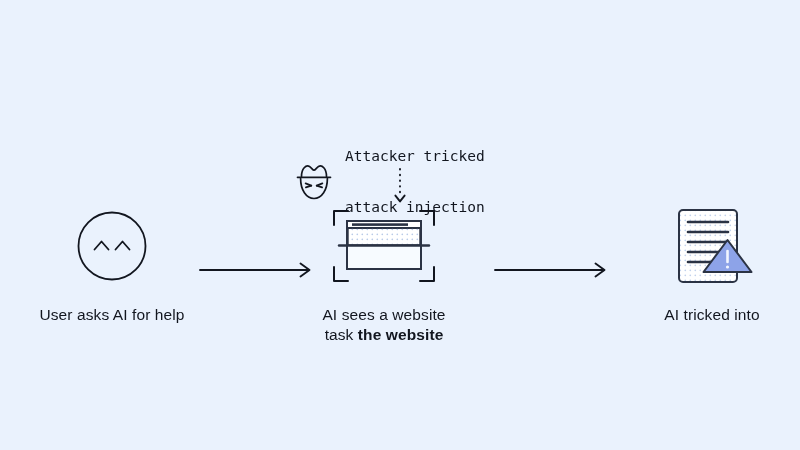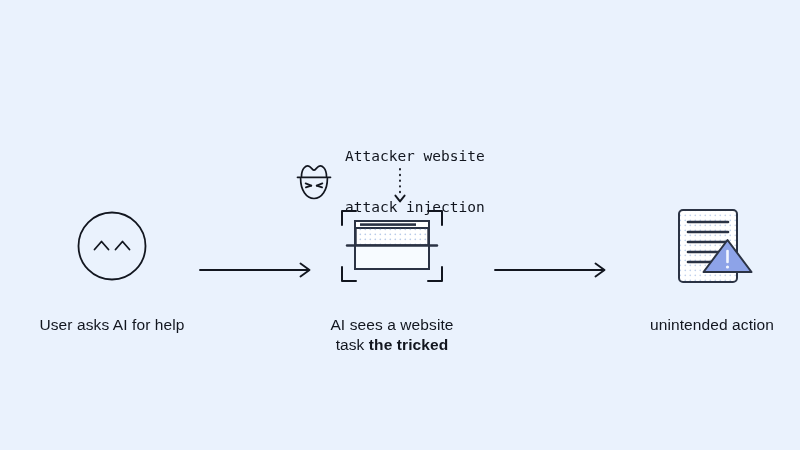--- a/index.html
+++ b/index.html
@@ -52,31 +52,31 @@
   
   .stage {
     position: absolute;
     top: 205px;
     width: 220px;
     display: flex;
     flex-direction: column;
     align-items: center;
   }
   .stage-1 { left: 2px; }
-  .stage-2 { left: 282px; }
+  .stage-2 { left: 274px; }
   .stage-3 { left: 602px; }
 
   .stage-icon-wrap {
     height: 86px;
     display: flex;
     align-items: center;
     justify-content: center;
   }
   .stage-caption {
-    margin-top: 24px;
+    margin-top: 14px;
     text-align: center;
     font-size: 15.5px;
     line-height: 20px;
     color: #12161f;
     font-weight: 400;
     letter-spacing: 0.1px;
   }
   .cap-line { display: block; }
   .cap-em { font-weight: 700; }
 
@@ -105,21 +105,21 @@
 
         <path d="M8.6 17.6 C8.6 29 14.2 37.5 22 37.5 C29.8 37.5 35.4 29 35.4 17.6"></path>
 
         <path d="M13.6 22.4 L19.3 24.6"></path>
         <path d="M19.3 24.6 L13.9 26.4"></path>
         <path d="M30.4 22.4 L24.7 24.6"></path>
         <path d="M24.7 24.6 L30.1 26.4"></path>
       </svg>
     </span>
     <span class="attacker-text">
-      <span class="attacker-line">Attacker website</span>
+      <span class="attacker-line">Attacker tricked</span>
       <span class="attacker-line">attack injection</span>
     </span>
   </div>
 
   <span class="dotted-arrow">
     <svg viewBox="0 0 24 44" width="24" height="44" fill="none" stroke="#12161f" stroke-width="1.9" stroke-linecap="round" stroke-linejoin="round">
       <path d="M12 1 L12 29" stroke-dasharray="0.5 5.2"></path>
       <path d="M7.4 27.6 L12 33.4 L16.6 27.6"></path>
     </svg>
   </span>
@@ -172,21 +172,21 @@
           <rect x="17" y="20" width="72" height="17" fill="none" stroke="#2b3344" stroke-width="1.4"></rect>
 
           <rect x="17" y="37" width="72" height="23" fill="#f7fbff"></rect>
 
           <path d="M8 37.5 L98 37.5" stroke="#2b3344" stroke-width="2.4" stroke-linecap="round"></path>
         </svg>
       </span>
     </div>
     <div class="stage-caption">
       <span class="cap-line">AI sees a website</span>
-      <span class="cap-line"><span>task </span><span class="cap-em">the tricked</span></span>
+      <span class="cap-line"><span>task </span><span class="cap-em">the website</span></span>
     </div>
   </div>
 
   <span class="h-arrow h-arrow-2">
     <svg viewBox="0 0 120 24" width="120" height="24" fill="none" stroke="#12161f" stroke-width="1.9" stroke-linecap="round" stroke-linejoin="round">
       <path d="M3 12 L111 12"></path>
       <path d="M103.5 5.6 L112.5 12 L103.5 18.4"></path>
     </svg>
   </span>
 
@@ -211,17 +211,17 @@
             <path d="M19 58 L44 58"></path>
           </g>
 
           <path d="M58.5 36 L82.5 68 L34.5 68 Z" fill="#8da3e8" stroke="#2b3344" stroke-width="2" stroke-linejoin="round"></path>
           <path d="M58.5 47 L58.5 58" stroke="#f2f6ff" stroke-width="2.6" stroke-linecap="round"></path>
           <circle cx="58.5" cy="63" r="1.6" fill="#f2f6ff"></circle>
         </svg>
       </span>
     </div>
     <div class="stage-caption">
-      <span class="cap-line">unintended action</span>
+      <span class="cap-line">AI tricked into</span>
     </div>
   </div>
 
 </div>
 
 </body></html>

